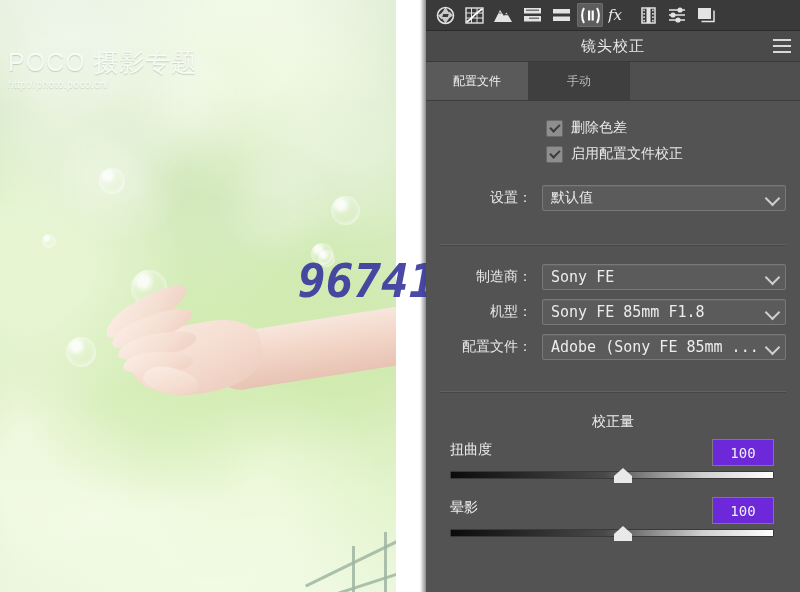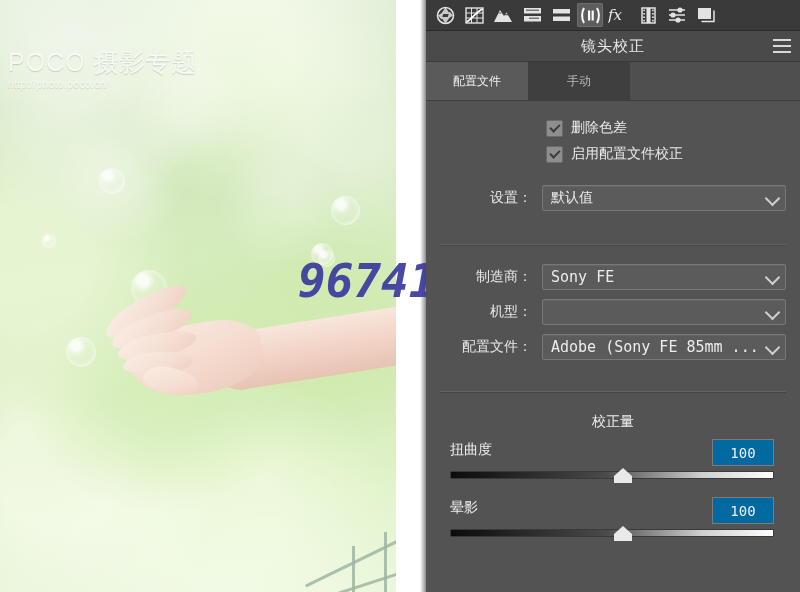--- a/index.html
+++ b/index.html
@@ -115,21 +115,21 @@
   .sel-val{font-family:"DejaVu Sans Mono","Liberation Mono",monospace;font-size:15px;color:#ececec;
       white-space:nowrap;overflow:hidden;}
   .sel-val.cn{font-family:"Liberation Sans",sans-serif;font-size:14px;text-align:right;}
   .caret{position:absolute;right:7px;top:7px;width:9px;height:9px;
       border-left:2px solid #cfcfcf;border-bottom:2px solid #cfcfcf;transform:rotate(-45deg);}
 
   .sec-title{text-align:center;font-size:14px;color:#ededed;margin:4px 0 10px;}
 
   .sl-row{margin-top:6px;position:relative;height:46px;}
   .sl-name{position:absolute;left:10px;top:0;font-size:14px;color:#ededed;}
-  .sl-val{position:absolute;right:12px;top:-2px;width:60px;height:25px;background:#0369a1;
+  .sl-val{position:absolute;right:12px;top:-2px;width:60px;height:25px;background:#6d28d9;
       border:1px solid #7b7b7b;display:flex;align-items:center;justify-content:center;
       font-family:"DejaVu Sans Mono","Liberation Mono",monospace;font-size:14px;color:#f0f0f0;}
   .sl-track{position:absolute;left:10px;right:12px;top:30px;height:6px;border-radius:1px;
       background:linear-gradient(90deg,#0b0b0b 0%,#4a4a4a 48%,#cfcfcf 78%,#ffffff 100%);
       border:1px solid #3a3a3a;}
   .sl-thumb{position:absolute;top:27px;width:18px;height:16px;}
   .sl-thumb:before{content:"";position:absolute;left:0;top:0;width:0;height:0;
       border-left:9px solid transparent;border-right:9px solid transparent;
       border-bottom:8px solid #e9e9e9;}
   .sl-thumb:after{content:"";position:absolute;left:0;top:8px;width:18px;height:7px;
@@ -316,20 +316,21 @@
         <div class="lbl">制造商：</div>
         <div class="sel-box">
           <span class="sel-val">Sony FE</span>
           <span class="caret"></span>
         </div>
       </div>
 
       <div class="fld">
         <div class="lbl">机型：</div>
         <div class="sel-box">
+          <span class="sel-val">Sony FE 85mm F1.8</span>
           <span class="caret"></span>
         </div>
       </div>
 
       <div class="fld">
         <div class="lbl">配置文件：</div>
         <div class="sel-box">
           <span class="sel-val">Adobe (Sony FE 85mm ...</span>
           <span class="caret"></span>
         </div>

